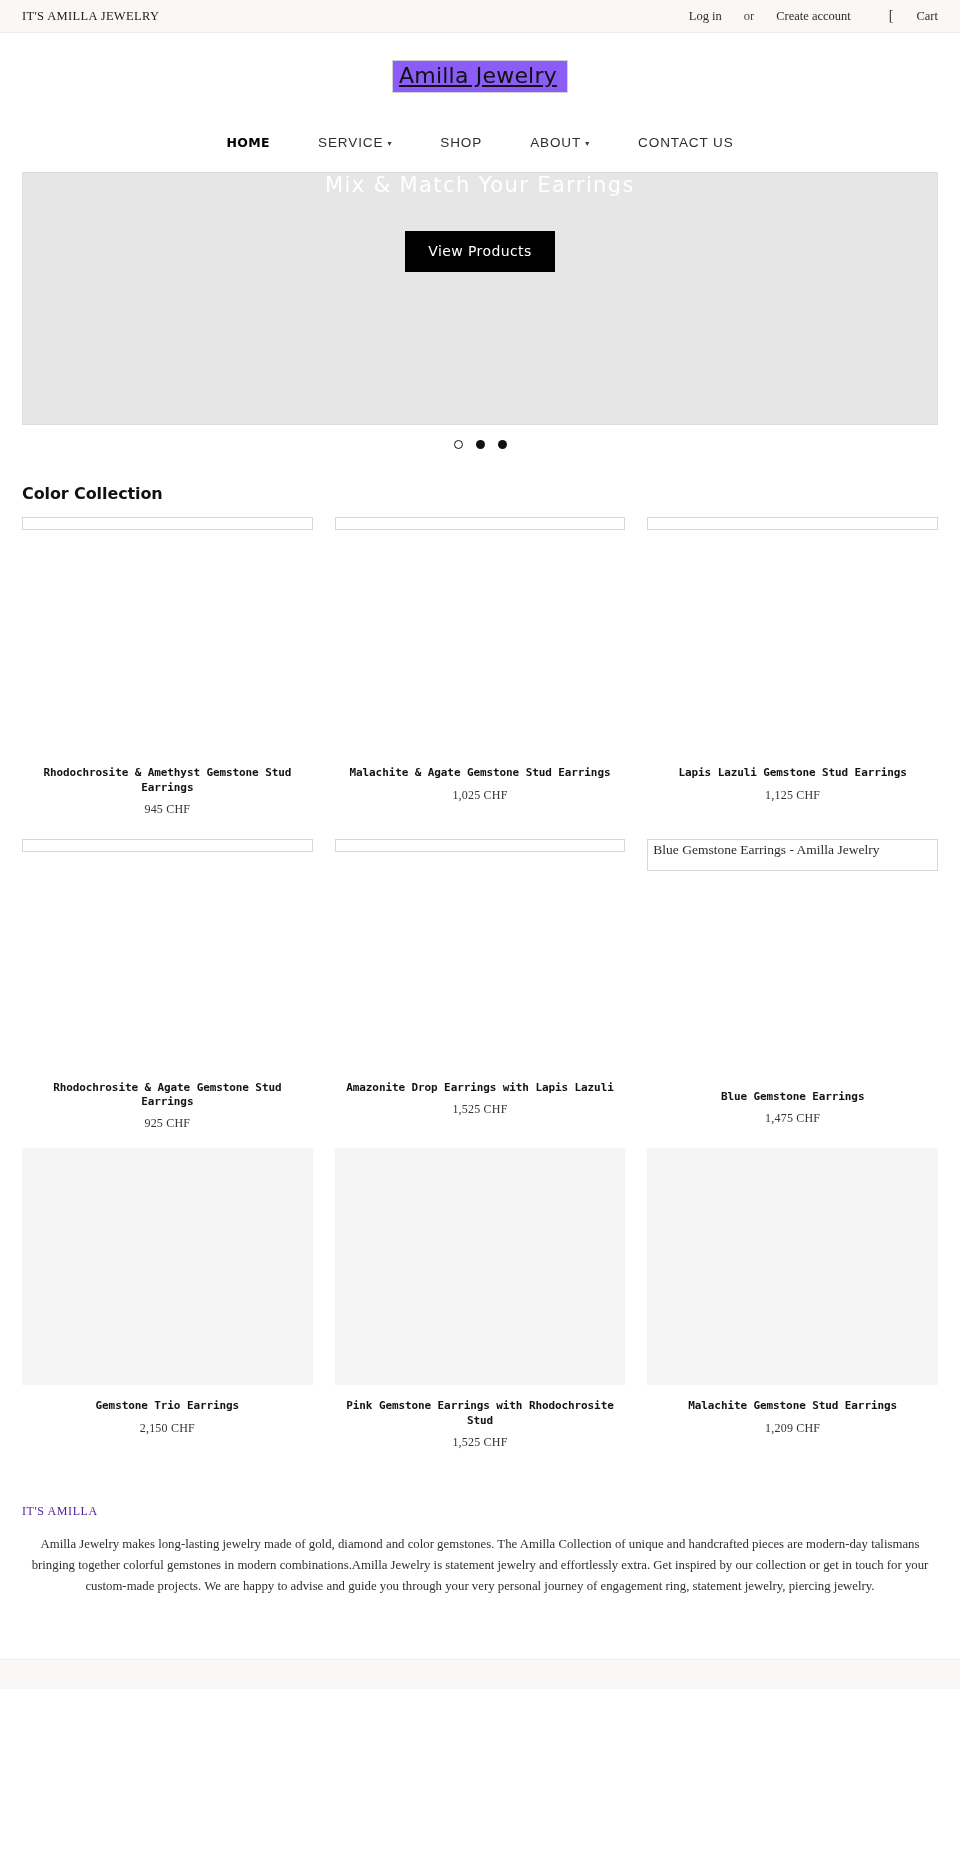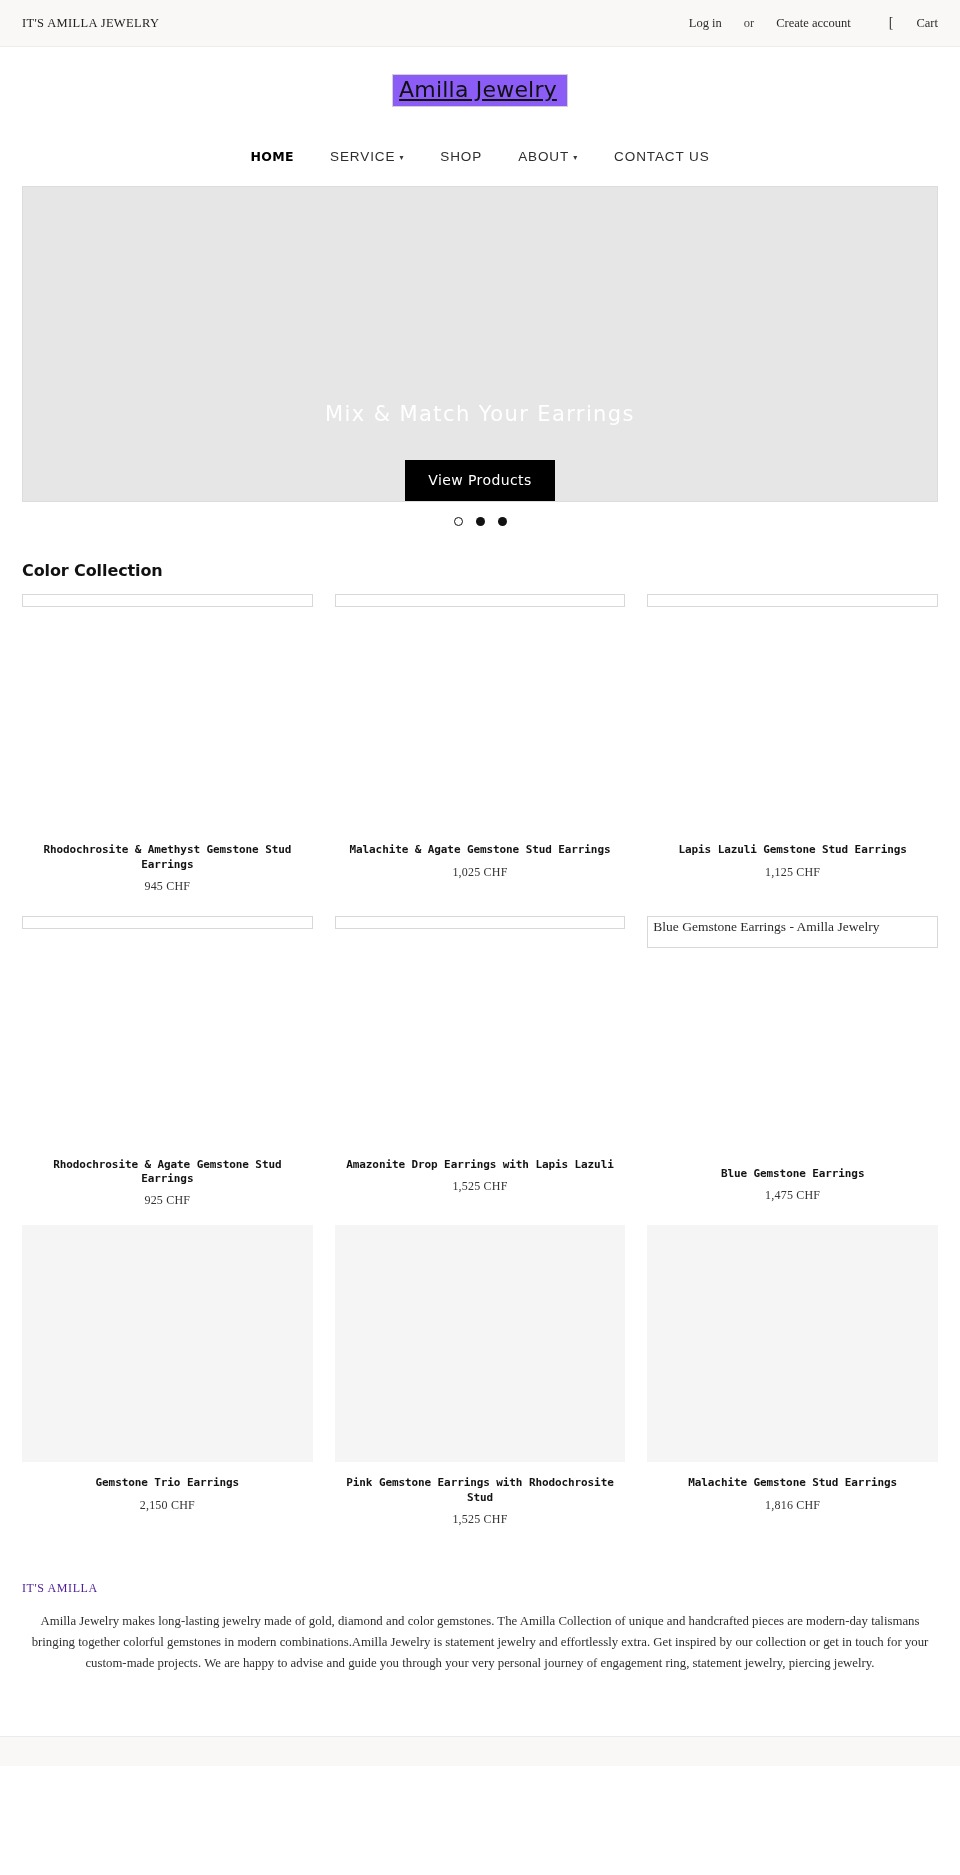--- a/index.html
+++ b/index.html
@@ -7,21 +7,21 @@
     width: 960px;
     background: #ffffff;
     font-family: "Liberation Serif", serif;
     color: #1c1c1c;
     -webkit-font-smoothing: antialiased;
   }
   body { width: 960px; min-height: 1875px; position: relative; overflow-x: hidden; }
 
   
   .utility-bar {
-    height: 47px;
+    height: 33px;
     background: #faf8f7;
     border-bottom: 1px solid #f0ecea;
     display: flex;
     align-items: center;
     justify-content: space-between;
     padding: 0 22px 0 22px;
   }
   .utility-left {
     font-family: "Liberation Serif", serif;
     font-size: 12.5px;
@@ -63,21 +63,21 @@
     line-height: 1.15;
     background: #8b5cf6;
     min-width: 160px;
   }
 
   
   .main-nav {
     display: flex;
     justify-content: center;
     align-items: center;
-    gap: 0;
+    gap: 12px;
     padding-top: 36px;
     padding-bottom: 22px;
   }
   .nav-item {
     font-family: "Liberation Sans", sans-serif;
     font-size: 13.5px;
     letter-spacing: 0.9px;
     color: #2e2e2e;
     text-decoration: none;
     padding: 0 18px;
@@ -97,27 +97,27 @@
     margin-left: 4px;
     color: #3a3a3a;
     position: relative;
     top: -1px;
   }
 
   
   .hero-outer { padding: 0 22px; }
   .hero {
     position: relative;
-    height: 316px;
+    height: 253px;
     background: #e6e6e6;
     border: 1px solid #dcdcdc;
     display: flex;
     flex-direction: column;
     align-items: center;
-    justify-content: flex-end;
+    justify-content: flex-start;
   }
   .hero-heading {
     font-family: "DejaVu Sans", sans-serif;
     font-size: 21px;
     font-weight: 400;
     color: #ffffff;
     letter-spacing: 1.4px;
     text-align: center;
     margin-bottom: 34px;
   }
@@ -352,21 +352,21 @@
     <div class="product">
       <div class="img-block"></div>
       <div style="height:14px"></div>
       <div class="prod-title">Pink Gemstone Earrings with Rhodochrosite Stud</div>
       <div class="prod-price">1,525 CHF</div>
     </div>
     <div class="product">
       <div class="img-block"></div>
       <div style="height:14px"></div>
       <div class="prod-title">Malachite Gemstone Stud Earrings</div>
-      <div class="prod-price">1,816 CHF</div>
+      <div class="prod-price">1,209 CHF</div>
     </div>
   </div>
 </div>
 
 <div class="about">
   <div class="about-title">IT'S AMILLA</div>
   <p class="about-body">Amilla Jewelry makes long-lasting jewelry made of gold, diamond and color gemstones. The Amilla Collection of unique and handcrafted pieces are modern-day talismans bringing together colorful gemstones in modern combinations.Amilla Jewelry is statement jewelry and effortlessly extra. Get inspired by our collection or get in touch for your custom-made projects. We are happy to advise and guide you through your very personal journey of engagement ring, statement jewelry, piercing jewelry.</p>
 </div>
 
 <div class="footer-rule"></div>

